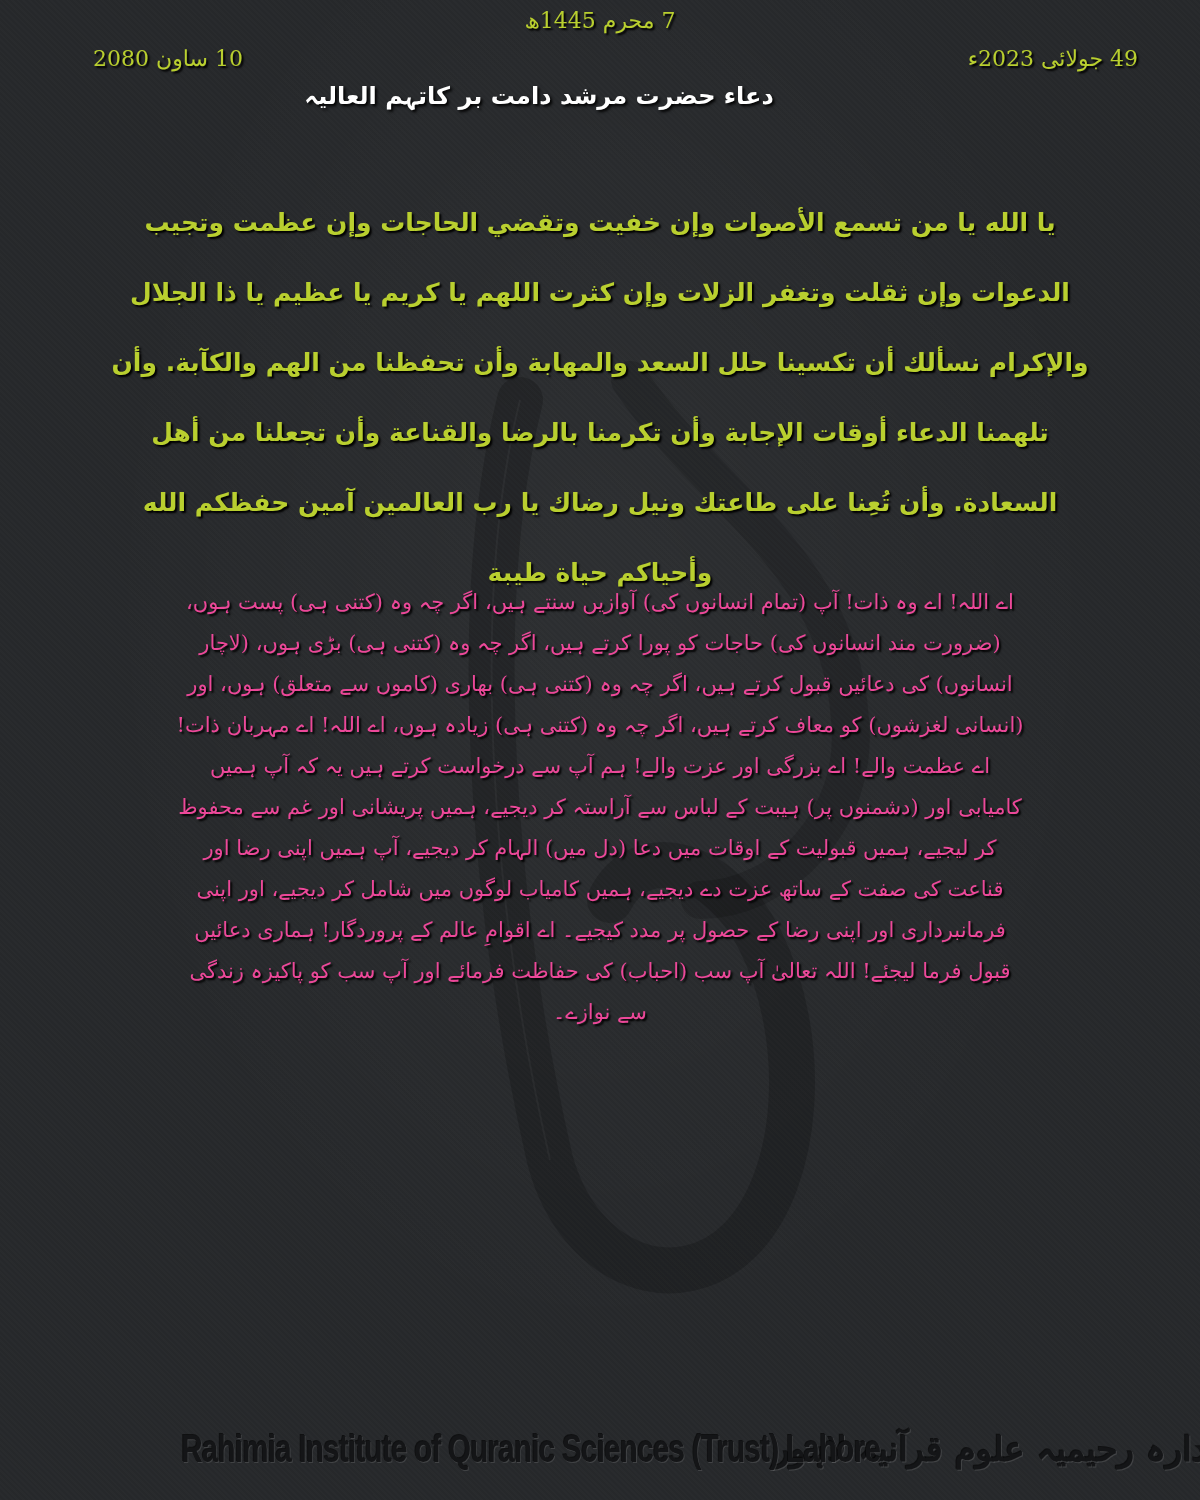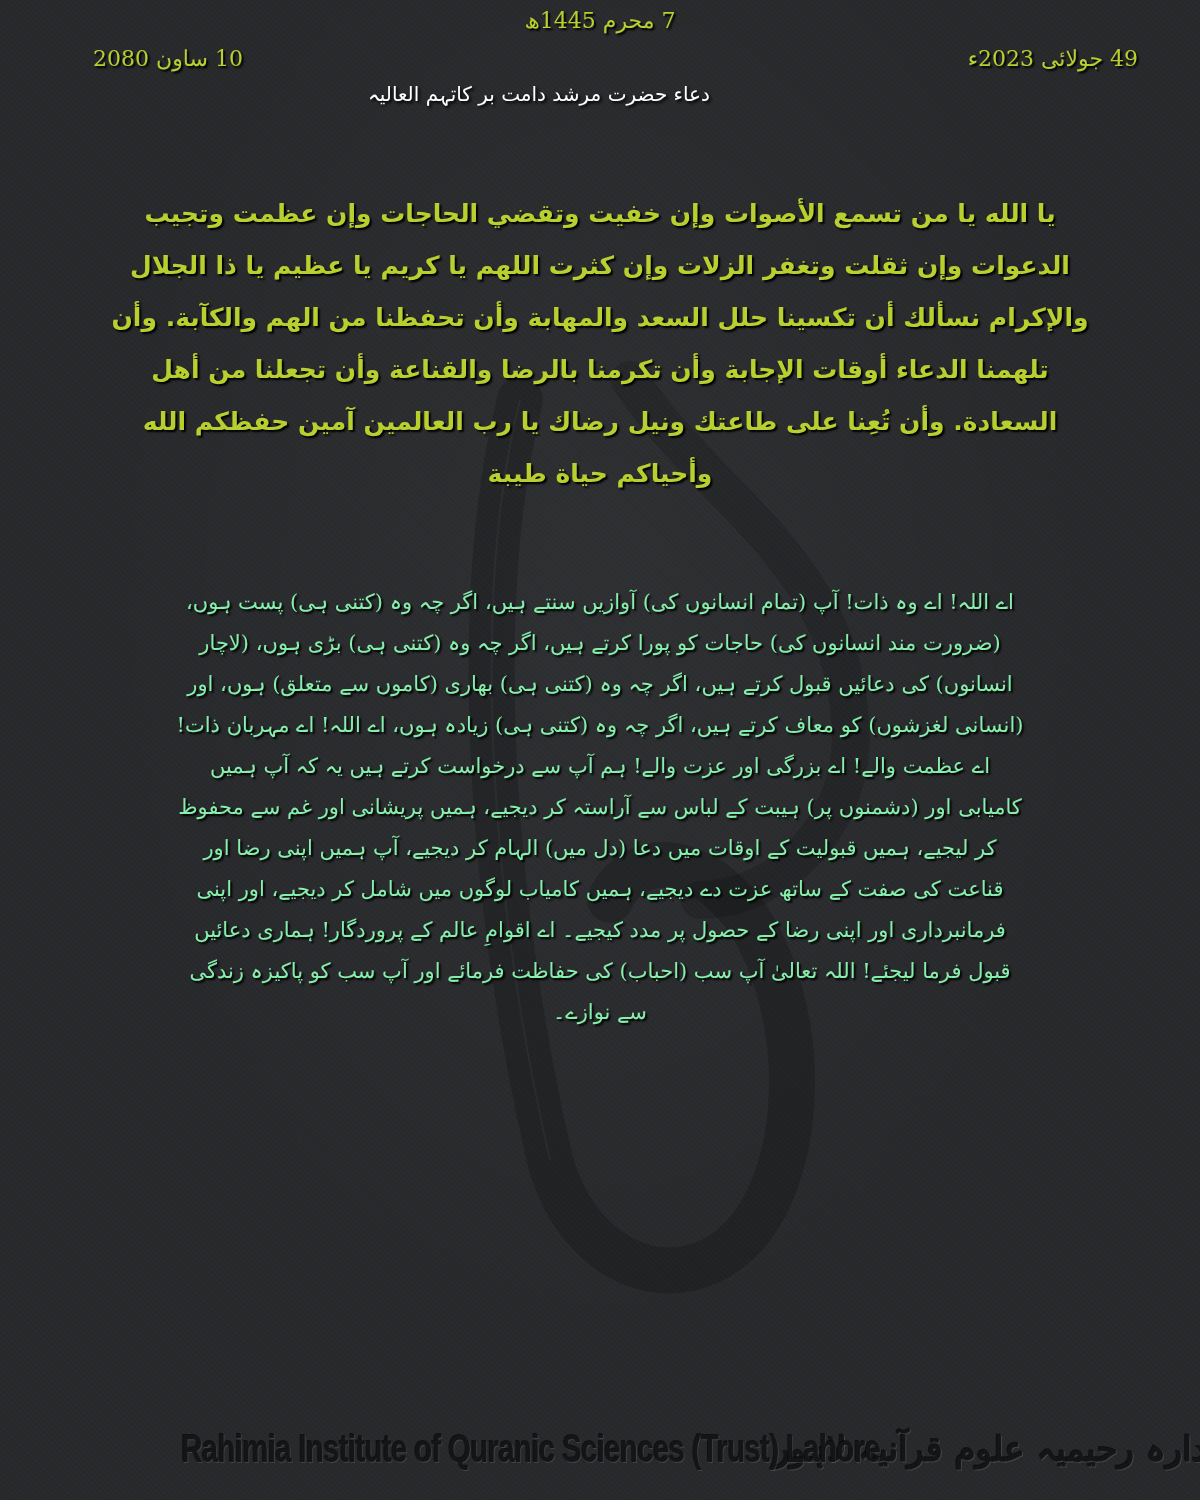--- a/index.html
+++ b/index.html
@@ -18,33 +18,33 @@
     }
     .date {
       position: absolute; color: #b9cf2f; font-family: "DejaVu Serif", serif;
       font-size: 22px; text-shadow: 2px 2px 2px #000; direction: rtl; white-space: nowrap;
     }
     .date-greg { right: 62px; top: 46px; }
     .date-hijri { left: 50%; transform: translateX(-50%); top: 8px; }
     .date-bikrami { left: 80px; top: 46px; margin-left: 13px; }
     .page-title {
       position: absolute; top: 82px; left: 0; width: 1078px; text-align: center;
-      direction: rtl; font-size: 20px; font-weight: normal; color: #ffffff;
+      direction: rtl; font-size: 24px; font-weight: bold; color: #ffffff;
       text-shadow: 2px 2px 3px #000;
     }
     .arabic-dua {
       position: absolute; top: 188px; left: 95px; width: 1010px; text-align: center;
       direction: rtl; font-family: "DejaVu Sans", sans-serif; font-weight: bold;
-      font-size: 25px; line-height: 52px; color: #b9cf2f;
+      font-size: 25px; line-height: 70px; color: #b9cf2f;
       text-shadow: 2px 2px 2px #000;
     }
     .urdu-translation {
       position: absolute; top: 582px; left: 175px; width: 850px; text-align: center;
       direction: rtl; font-family: "DejaVu Serif", serif; font-size: 21px;
-      line-height: 41px; color: #86efac; text-shadow: 2px 2px 2px #000;
+      line-height: 41px; color: #ec4899; text-shadow: 2px 2px 2px #000;
     }
     .footer {
       position: absolute; top: 1414px; left: 0; width: 1200px; height: 70px;
       display: flex; align-items: center; justify-content: center; gap: 14px;
     }
     .footer-en {
       font-family: "Liberation Sans", sans-serif; font-weight: bold;
       font-size: 38px; letter-spacing: -1px; color: #141517;
       transform: scaleX(0.78); transform-origin: right center;
       text-shadow: 1px 1px 0 rgba(255,255,255,0.12), -1px -1px 0 rgba(0,0,0,0.6);

